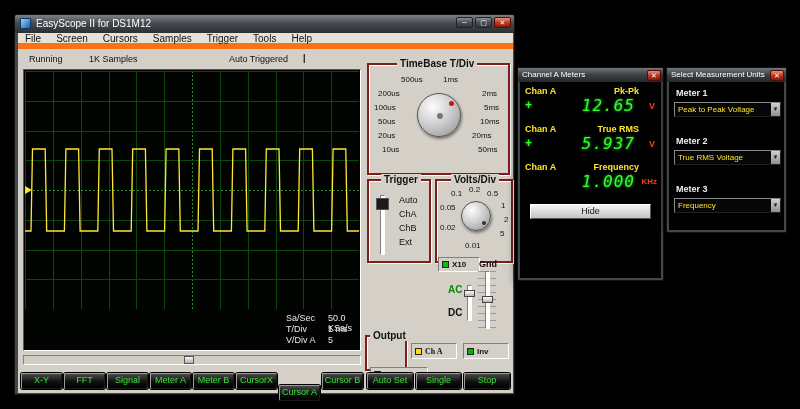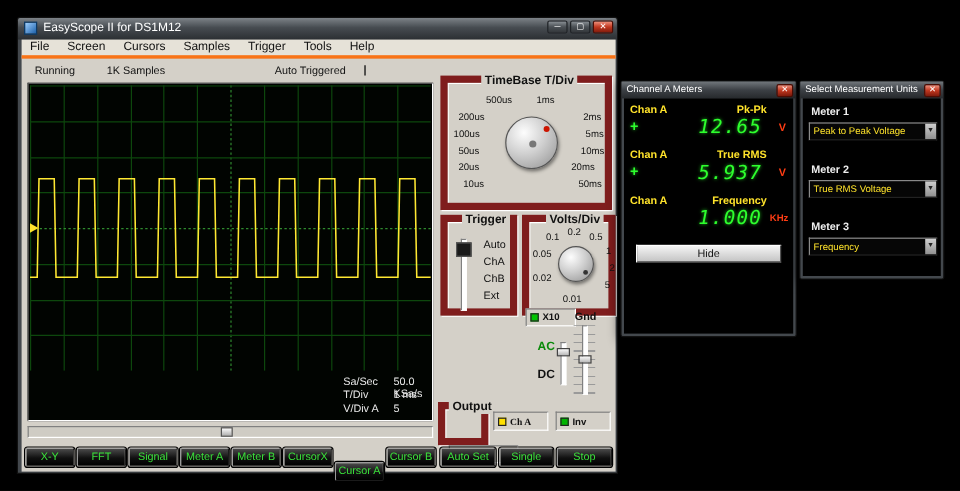--- a/index.html
+++ b/index.html
@@ -23,34 +23,34 @@
               font-size:7px; line-height:9px; text-align:center; }
   .graybtn { position:absolute; width:17px; height:11px; top:2px;
              background:linear-gradient(#888e93,#4a4f54 50%,#33373b);
              border:1px solid #202327; border-radius:2px; color:#fff;
              font-size:7px; line-height:9px; text-align:center; }
 
   
   .client { position:absolute; background:#d4d0c8; }
   .menubar { position:absolute; background:#e6e2d8; display:flex; gap:15px;
              padding-left:7px; font-size:10px; color:#111; align-items:center;
-             border-bottom:3px solid #f97316; }
+             border-bottom:6px solid #f97316; }
   .menu-item { cursor:default; }
   .statustxt { position:absolute; font-size:9px; color:#111; }
 
   
   #scope { position:absolute; background:#010401; border:1px solid;
            border-color:#555 #fff #fff #555; }
   .readlbl { position:absolute; color:#e8e8e8; font-size:9px; }
   .trig-arrow { position:absolute; width:0; height:0;
                 border-left:7px solid #ffe32b; border-top:4px solid transparent;
                 border-bottom:4px solid transparent; }
 
   
-  .groupbox { position:absolute; border:6px solid #7f1d1d;
+  .groupbox { position:absolute; border:2px solid #7f1d1d;
               box-shadow:inset 1px 1px 0 #fff, 1px 1px 0 #fff; }
   .grouplabel { position:absolute; top:-7px; background:#d4d0c8;
                 padding:0 3px; font-size:10px; font-weight:bold; color:#111;
                 white-space:nowrap; }
   .tlbl { position:absolute; font-size:8px; color:#111; white-space:nowrap; }
 
   
   .knob { position:absolute; border-radius:50%;
           background:radial-gradient(circle at 35% 30%, #fdfdfd, #cfcfcf 45%, #8f8f8f);
           border:1px solid #555; box-shadow:1px 2px 3px rgba(0,0,0,.45); }

